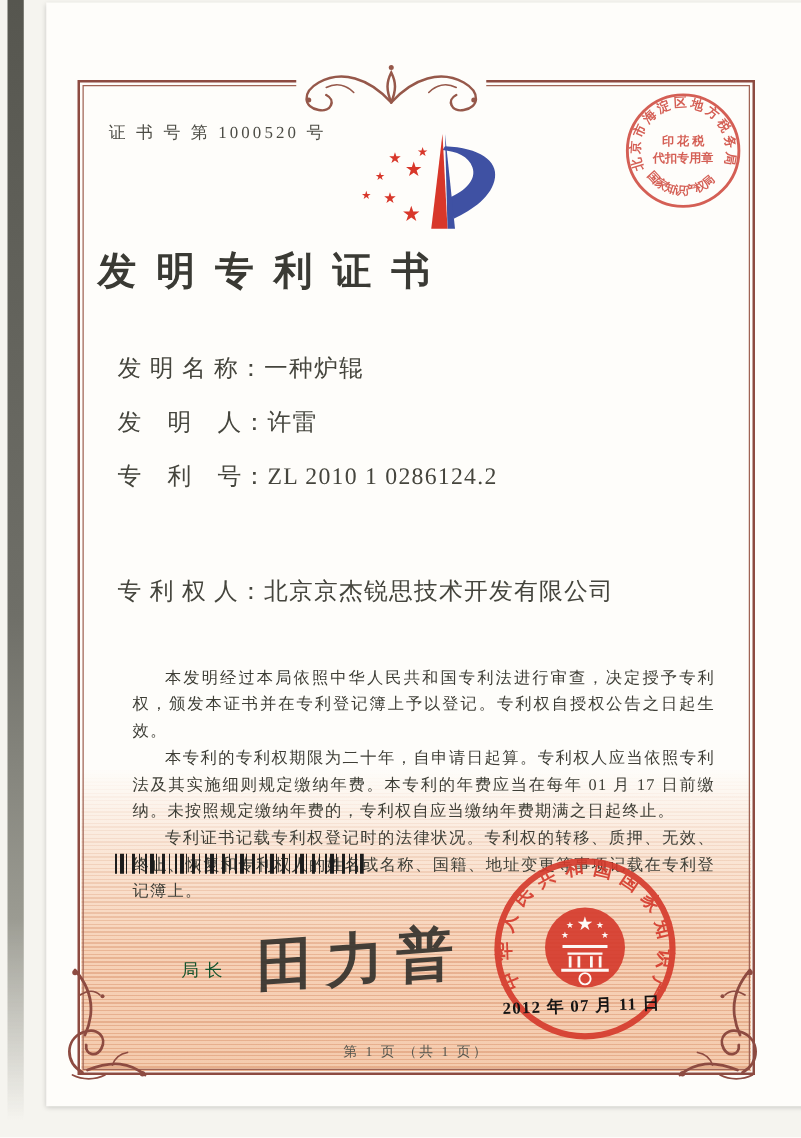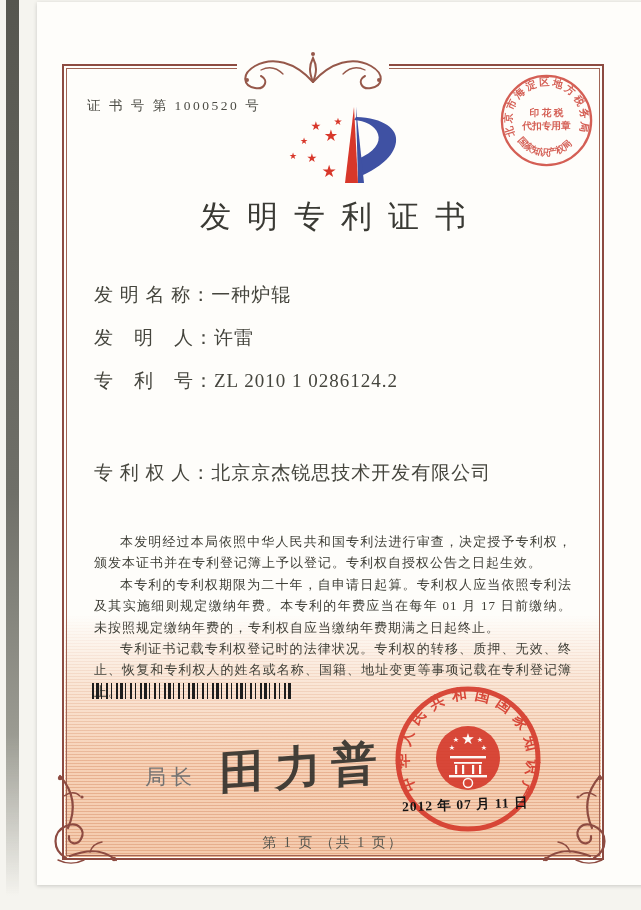--- a/index.html
+++ b/index.html
@@ -25,39 +25,39 @@
   .band-lines{position:absolute;left:1px;right:1px;bottom:1px;height:242px;
     background:repeating-linear-gradient(0deg,rgba(204,118,74,.34) 0 1px,rgba(204,118,74,0) 1px 3px);
     -webkit-mask-image:linear-gradient(to bottom,transparent 0,rgba(0,0,0,.45) 30%,#000 65%);
     mask-image:linear-gradient(to bottom,transparent 0,rgba(0,0,0,.45) 30%,#000 65%);}
   .ornament-top{position:absolute;left:186px;top:42px;z-index:2;}
   .ornament-bl{position:absolute;left:9px;top:768px;z-index:2;}
   .ornament-br{position:absolute;left:505px;top:768px;z-index:2;transform:scaleX(-1);}
   .cert-no{position:absolute;left:50px;top:95px;z-index:3;font-size:13.5px;letter-spacing:2.5px;color:#4c4c45;}
   .logo{position:absolute;left:220px;top:101px;z-index:3;}
   .tax-stamp{position:absolute;left:461px;top:70px;z-index:3;opacity:.88;}
-  .title{position:absolute;left:25px;top:194px;width:542px;z-index:3;text-align:center;
-    font-size:31px;letter-spacing:16px;text-indent:16px;font-weight:400;color:#3a3a34;}
+  .title{position:absolute;left:25px;top:194px;width:542px;z-index:3;text-align:left;
+    font-size:31px;letter-spacing:16px;text-indent:16px;font-weight:700;color:#3a3a34;}
   .field-row{position:absolute;left:57px;z-index:3;font-size:19px;color:#45453d;letter-spacing:1px;white-space:nowrap;}
   .field-label{display:inline-block;}
   .field-value{display:inline-block;}
   .body-text{position:absolute;left:57px;top:529px;width:478px;z-index:3;font-size:13px;
     line-height:21.4px;letter-spacing:1px;color:var(--ink);text-align:justify;}
-  .body-text p{text-indent:2em;}
+  .body-text p{text-indent:2em;margin-left:12px;}
   .barcode{position:absolute;left:55px;top:681px;width:199px;height:16px;z-index:3;
     background-image:repeating-linear-gradient(90deg,#1d1d1d 0 2px,transparent 2px 4px,#1d1d1d 4px 7px,transparent 7px 9px,#1d1d1d 9px 10px,transparent 10px 14px,#1d1d1d 14px 16px,transparent 16px 19px,#1d1d1d 19px 20px,transparent 20px 24px);}
   .signer{position:absolute;left:108px;top:735px;z-index:3;display:flex;align-items:center;}
-  .signer-label{font-size:21px;letter-spacing:5px;color:#737373;font-family:"Liberation Sans",sans-serif;margin-top:18px;}
+  .signer-label{font-size:14px;letter-spacing:5px;color:#14532d;font-family:"Liberation Sans",sans-serif;margin-top:18px;}
   .signature{font-size:46px;color:#2c2c28;font-weight:bold;transform:rotate(-4deg) skewX(-4deg);
     margin-left:22px;letter-spacing:10px;opacity:.88;}
   .seal{position:absolute;left:356px;top:682px;z-index:3;opacity:.9;}
   .seal-date{position:absolute;left:365px;top:794px;z-index:4;font-size:13.5px;font-weight:600;
     color:#151515;letter-spacing:1px;transform:rotate(-2deg);white-space:nowrap;}
   .footer{position:absolute;left:25px;top:832px;width:542px;z-index:3;text-align:center;
-    font-size:14px;letter-spacing:2px;color:#56564e;}
+    font-size:11px;letter-spacing:2px;color:#56564e;}
 </style>
 </head>
 <body>
 
 <div class="scan">
   <div class="spine"></div>
 
   <div class="page">
 
     <div class="frame">

